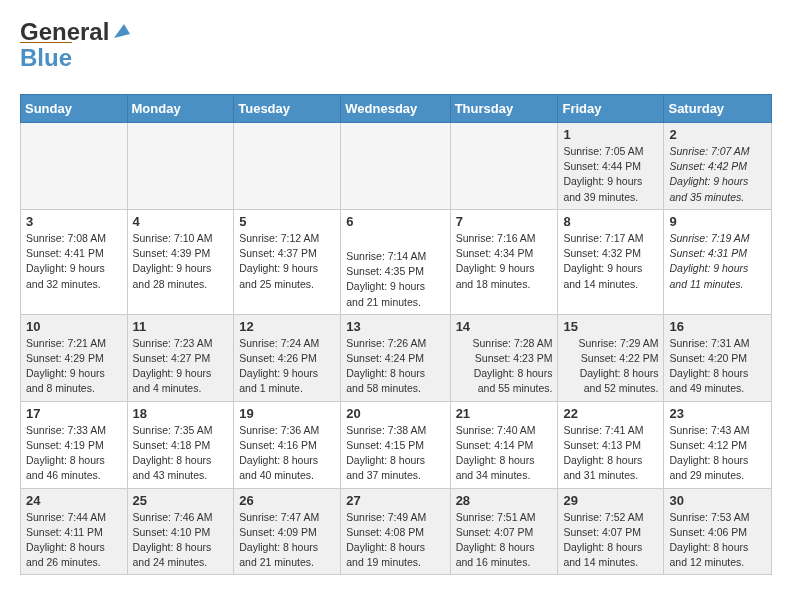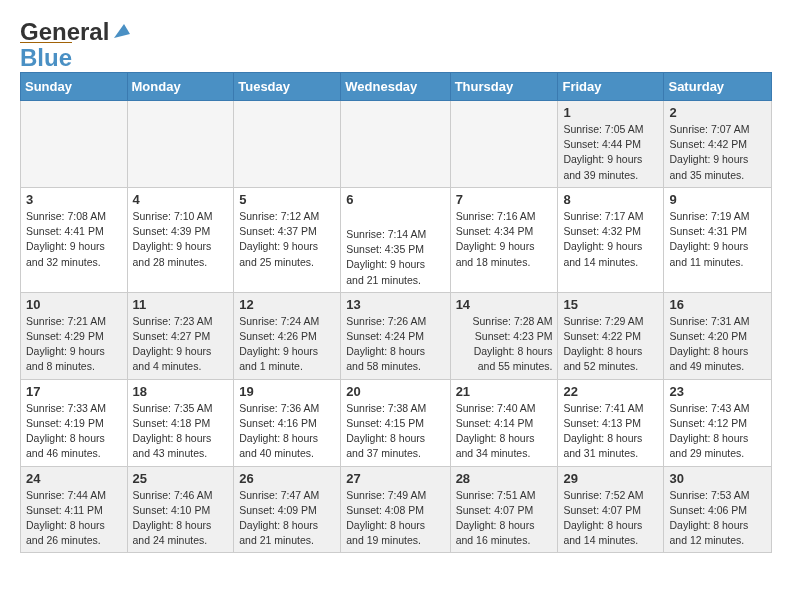--- a/index.html
+++ b/index.html
@@ -1,17 +1,17 @@
 <!DOCTYPE html>
 <html><head>
   <meta charset="utf-8">
   <style>
     * { box-sizing: border-box; margin: 0; padding: 0; }
     body { font-family: Arial, sans-serif; background: #fff; width: 792px; min-height: 612px; }
-    .header { display: flex; justify-content: space-between; align-items: flex-start; padding: 18px 20px 0 20px; }
+    .header { display: flex; justify-content: space-between; align-items: flex-start; padding: 18px 20px 22px 20px; }
     .logo { display: flex; flex-direction: column; align-items: flex-start; }
     .title-section { text-align: right; }
     .month-title { font-size: 36px; font-weight: bold; color: #333; }
     .location { font-size: 16px; color: #555; margin-top: 2px; }
     .calendar { width: 100%; border-collapse: collapse; margin: 0 10px; width: calc(100% - 20px); margin: 0 10px; padding-left: 16px; }
     .calendar th { background: #4a90c4; color: #fff; font-size: 13px; font-weight: bold; padding: 6px 4px; text-align: left; border: 1px solid #3a7ab0; }
     .calendar td { border: 1px solid #ccc; vertical-align: top; padding: 4px 5px; width: 113px; min-height: 80px; font-size: 11px; color: #333; background: #fff; }
     .calendar td.empty { background: #f5f5f5; }
     .calendar td.shaded { background: #f0f0f0; }
     .day-num { font-size: 13px; font-weight: bold; display: block; margin-bottom: 2px; }
@@ -61,21 +61,21 @@
           <td class="empty"></td>
           <td class="shaded">
             <span class="day-num">1</span>
             <div class="day-info" style="white-space: pre-line;">Sunrise: 7:05 AM
 Sunset: 4:44 PM
 Daylight: 9 hours
 and 39 minutes.</div>
           </td>
           <td class="shaded">
             <span class="day-num">2</span>
-            <div class="day-info" style="white-space: pre-line;">Sunrise: 7:07 AM
+            <div class="day-info" style="white-space: pre-line; font-style: italic;">Sunrise: 7:07 AM
 Sunset: 4:42 PM
 Daylight: 9 hours
 and 35 minutes.</div>
           </td>
         </tr>
         <tr>
           <td>
             <span class="day-num">3</span>
             <div class="day-info" style="white-space: pre-line;">Sunrise: 7:08 AM
 Sunset: 4:41 PM
@@ -112,21 +112,21 @@
           </td>
           <td>
             <span class="day-num">8</span>
             <div class="day-info" style="white-space: pre-line;">Sunrise: 7:17 AM
 Sunset: 4:32 PM
 Daylight: 9 hours
 and 14 minutes.</div>
           </td>
           <td>
             <span class="day-num">9</span>
-            <div class="day-info" style="white-space: pre-line;">Sunrise: 7:19 AM
+            <div class="day-info" style="white-space: pre-line; font-style: italic;">Sunrise: 7:19 AM
 Sunset: 4:31 PM
 Daylight: 9 hours
 and 11 minutes.</div>
           </td>
         </tr>
         <tr>
           <td class="shaded">
             <span class="day-num">10</span>
             <div class="day-info" style="white-space: pre-line;">Sunrise: 7:21 AM
 Sunset: 4:29 PM
@@ -156,21 +156,21 @@
           </td>
           <td class="shaded">
             <span class="day-num">14</span>
             <div class="day-info" style="white-space: pre-line; text-align: right;">Sunrise: 7:28 AM
 Sunset: 4:23 PM
 Daylight: 8 hours
 and 55 minutes.</div>
           </td>
           <td class="shaded">
             <span class="day-num">15</span>
-            <div class="day-info" style="white-space: pre-line;">Sunrise: 7:29 AM
+            <div class="day-info" style="white-space: pre-line; text-align: right;">Sunrise: 7:29 AM
 Sunset: 4:22 PM
 Daylight: 8 hours
 and 52 minutes.</div>
           </td>
           <td class="shaded">
             <span class="day-num">16</span>
             <div class="day-info" style="white-space: pre-line;">Sunrise: 7:31 AM
 Sunset: 4:20 PM
 Daylight: 8 hours
 and 49 minutes.</div>

